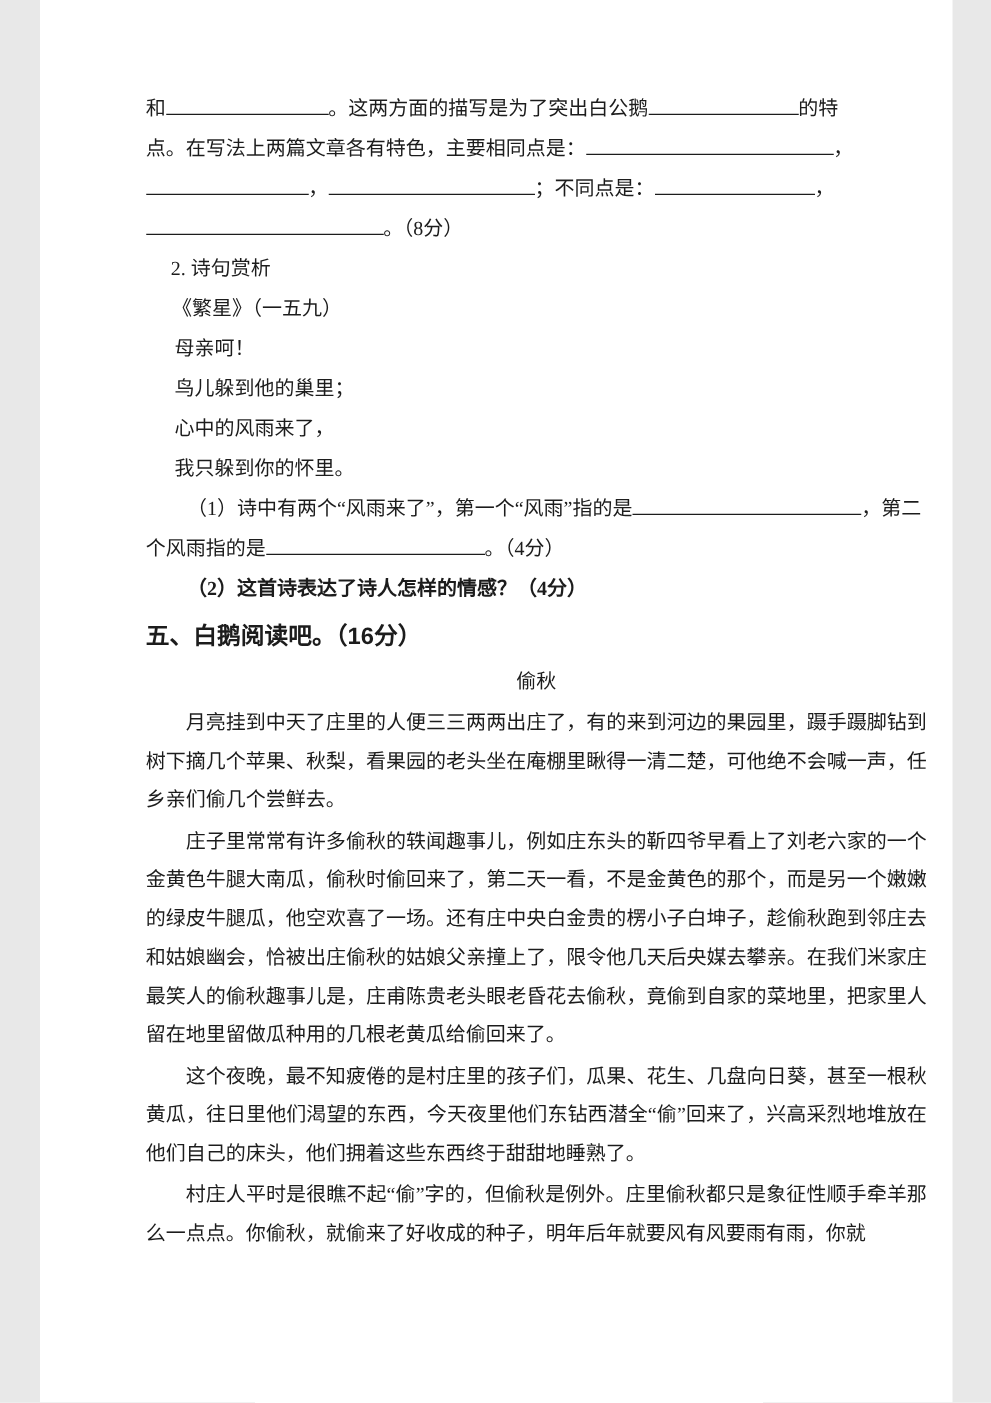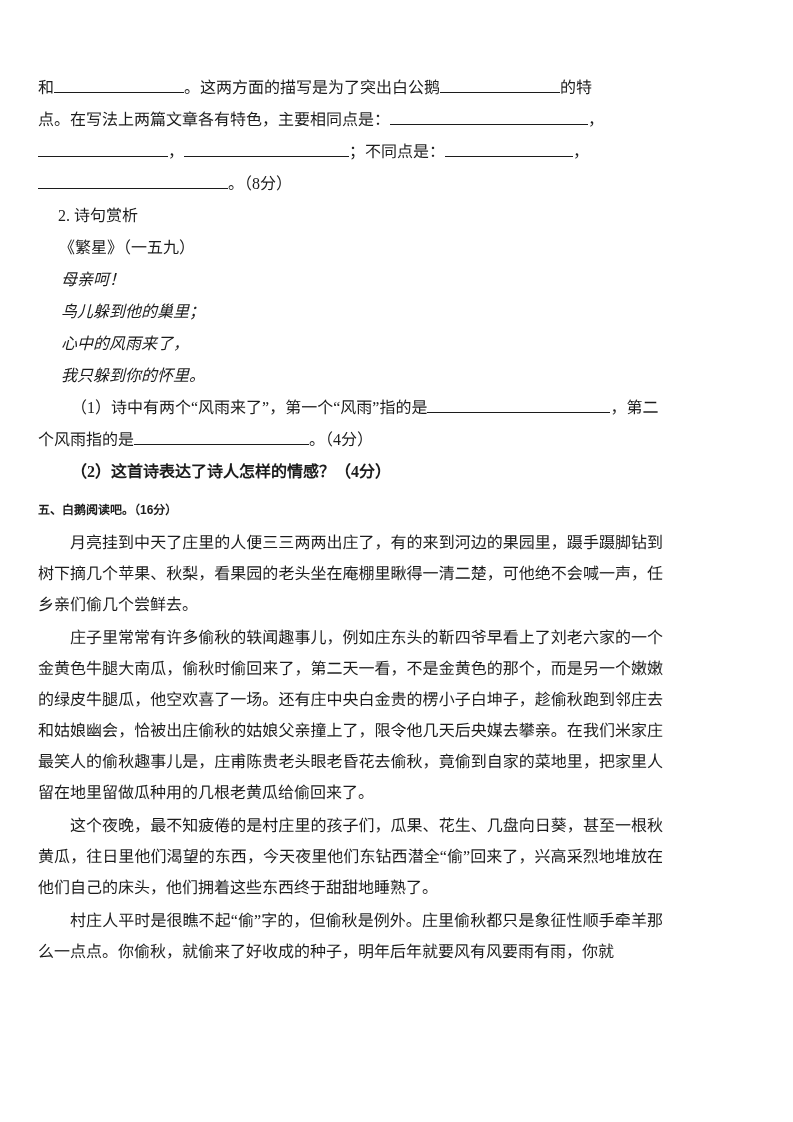--- a/index.html
+++ b/index.html
@@ -2,30 +2,30 @@
 <html lang="zh-CN"><head>
 <meta charset="utf-8">
 <style>
   html, body {
     margin: 0;
     padding: 0;
     background: #e8e8e8;
   }
   .page {
     position: relative;
-    width: 793px;
+    width: 730px;
     height: 1122px;
     margin: 0 auto;
     background: #ffffff;
     color: #1c1c1c;
     font-family: "Liberation Serif", "DejaVu Serif", serif;
     font-size: 16px;
     overflow: hidden;
     box-sizing: border-box;
-    padding: 72px 83px 0 38px;
+    padding: 72px 83px 0 85px;
   }
   .content { width: 625px; }
 
   
   .tline {
     line-height: 32px;
     white-space: nowrap;
   }
   .blank {
     display: inline-block;
@@ -40,31 +40,30 @@
     line-height: 32px;
     padding-left: 20px;
   }
   .poem-section .poem-title {
     line-height: 32px;
     padding-left: 21px;
   }
   .poem-section .poem-line {
     line-height: 32px;
     padding-left: 23px;
-    font-style: italic;
   }
   .q1 .tline:first-child { text-indent: 33px; }
   .q2 {
     line-height: 32px;
     padding-left: 33px;
     font-weight: bold;
   }
 
   .section-heading {
-    font-size: 12px;
+    font-size: 19px;
     font-weight: bold;
     line-height: 34px;
     margin-top: 5px;
     font-family: "Liberation Sans", "DejaVu Sans", sans-serif;
   }
 
   .reading-title {
     text-align: center;
     line-height: 34px;
     margin-top: 2px;
@@ -101,20 +100,21 @@
       <div class="q1">
           <div class="tline"><span>（1）诗中有两个“风雨来了”，第一个“风雨”指的是</span><span class="blank" style="width: 183px;"></span><span>，第二</span></div>
           <div class="tline"><span>个风雨指的是</span><span class="blank" style="width: 175px;"></span><span>。（4分）</span></div>
         </div>
       <div class="q2">（2）这首诗表达了诗人怎样的情感？（4分）</div>
     </div>
 
     <div class="section-heading">五、白鹅阅读吧。（16分）</div>
 
     <div class="reading-body">
+      <div class="reading-title">偷秋</div>
       <p>月亮挂到中天了庄里的人便三三两两出庄了，有的来到河边的果园里，蹑手蹑脚钻到树下摘几个苹果、秋梨，看果园的老头坐在庵棚里瞅得一清二楚，可他绝不会喊一声，任乡亲们偷几个尝鲜去。</p>
       <p>庄子里常常有许多偷秋的轶闻趣事儿，例如庄东头的靳四爷早看上了刘老六家的一个金黄色牛腿大南瓜，偷秋时偷回来了，第二天一看，不是金黄色的那个，而是另一个嫩嫩的绿皮牛腿瓜，他空欢喜了一场。还有庄中央白金贵的楞小子白坤子，趁偷秋跑到邻庄去和姑娘幽会，恰被出庄偷秋的姑娘父亲撞上了，限令他几天后央媒去攀亲。在我们米家庄最笑人的偷秋趣事儿是，庄甫陈贵老头眼老昏花去偷秋，竟偷到自家的菜地里，把家里人留在地里留做瓜种用的几根老黄瓜给偷回来了。</p>
       <p>这个夜晚，最不知疲倦的是村庄里的孩子们，瓜果、花生、几盘向日葵，甚至一根秋黄瓜，往日里他们渴望的东西，今天夜里他们东钻西潜全“偷”回来了，兴高采烈地堆放在他们自己的床头，他们拥着这些东西终于甜甜地睡熟了。</p>
       <p>村庄人平时是很瞧不起“偷”字的，但偷秋是例外。庄里偷秋都只是象征性顺手牵羊那么一点点。你偷秋，就偷来了好收成的种子，明年后年就要风有风要雨有雨，你就</p>
     </div>
 
   </div>
 </div>
 
 </body></html>

